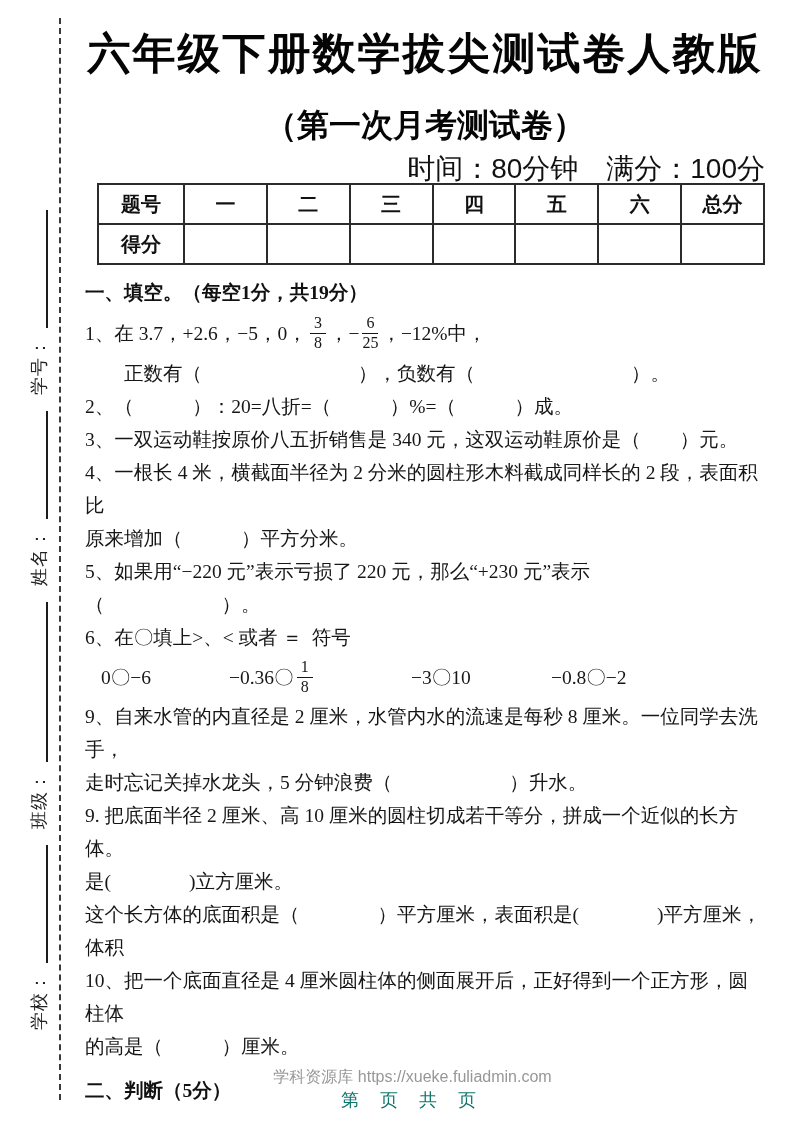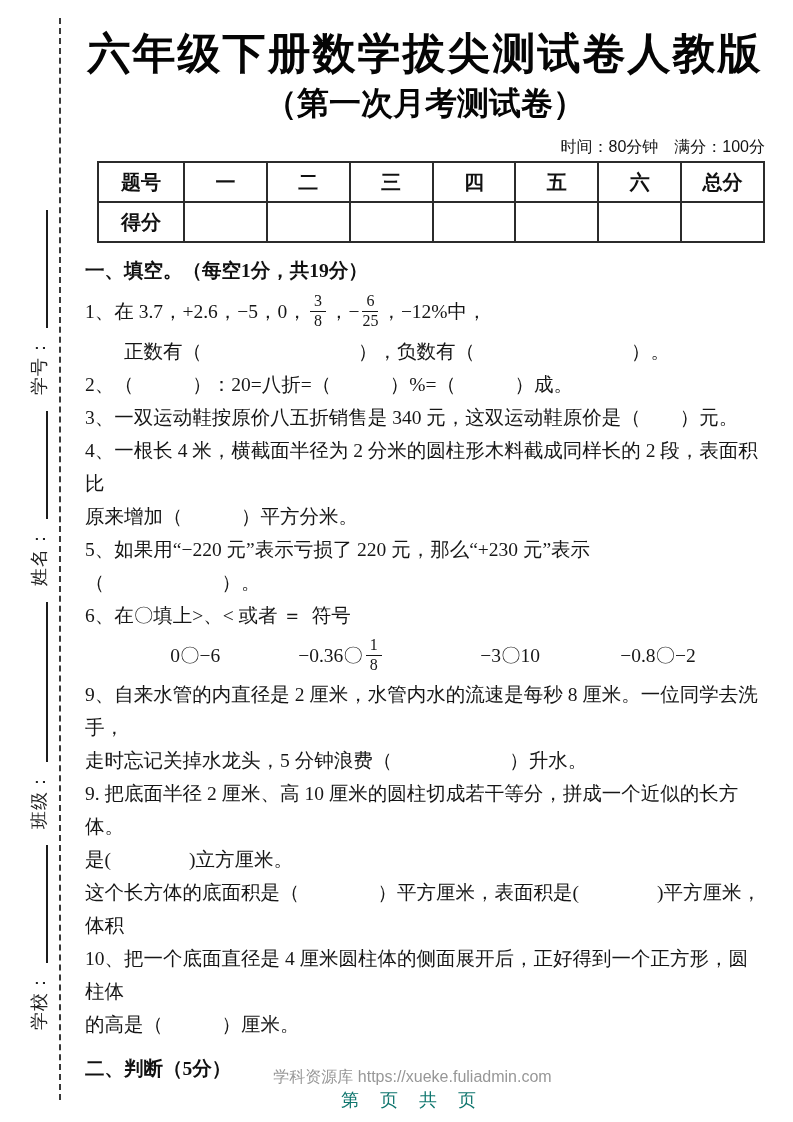--- a/index.html
+++ b/index.html
@@ -31,41 +31,41 @@
   
   .content { position:absolute; left:85px; top:28px; width:680px; }
   .title {
     text-align:center; font-family:"Liberation Sans", sans-serif;
     font-size:43px; font-weight:700; color:#050505; letter-spacing:2px;
     line-height:50px; white-space:nowrap;
   }
   .subtitle {
     text-align:center; font-family:"Liberation Sans", sans-serif;
     font-size:32px; font-weight:700; color:#050505;
-    line-height:40px; margin-top:5px;
+    line-height:40px; margin-top:27px;
   }
   .meta {
     text-align:right; font-family:"Liberation Sans", sans-serif;
-    font-size:16px; color:#111; line-height:24px; margin-top:12px;
+    font-size:28px; color:#111; line-height:24px; margin-top:12px;
   }
   
   table.score { border-collapse:collapse; margin:2px 0 0 12px; width:668px; table-layout:fixed; }
   table.score th, table.score td {
     border:2px solid #2b2b2b; height:40px; text-align:center; vertical-align:middle;
     font-family:"Liberation Sans", sans-serif; font-size:20px; font-weight:700; color:#111;
   }
   table.score col.c0 { width:86px; }
   
   .sec-title { font-size:19.5px; font-weight:700; line-height:32px; margin-top:12px; color:#111; }
   .line { font-size:19.5px; line-height:33px; white-space:pre-wrap; color:#161616; }
   .line-flex { display:flex; align-items:center; height:48px; font-size:19.5px; white-space:pre-wrap; color:#161616; }
   .frac { display:inline-block; text-align:center; font-size:16px; line-height:1.05; vertical-align:middle; margin:0 3px; }
   .frac .num { display:block; border-bottom:1.5px solid #161616; padding:0 4px 1px; }
   .frac .den { display:block; padding-top:1px; }
-  .cmp-row { display:flex; align-items:center; height:46px; font-size:19.5px; color:#161616;justify-content:center; }
+  .cmp-row { display:flex; align-items:center; height:46px; font-size:19.5px; color:#161616; }
   .cmp-row .c1 { width:128px; margin-left:16px; }
   .cmp-row .c2 { width:182px; display:flex; align-items:center; }
   .cmp-row .c3 { width:140px; }
   
   .footer { position:absolute; left:16px; width:100%; bottom:10px; text-align:center; }
   .footer .src {
     font-family:"Liberation Sans", sans-serif; font-size:16px; color:#979797; line-height:20px;
   }
   .footer .pg {
     font-family:"Liberation Sans", sans-serif; font-size:18px; color:#0f766e;

